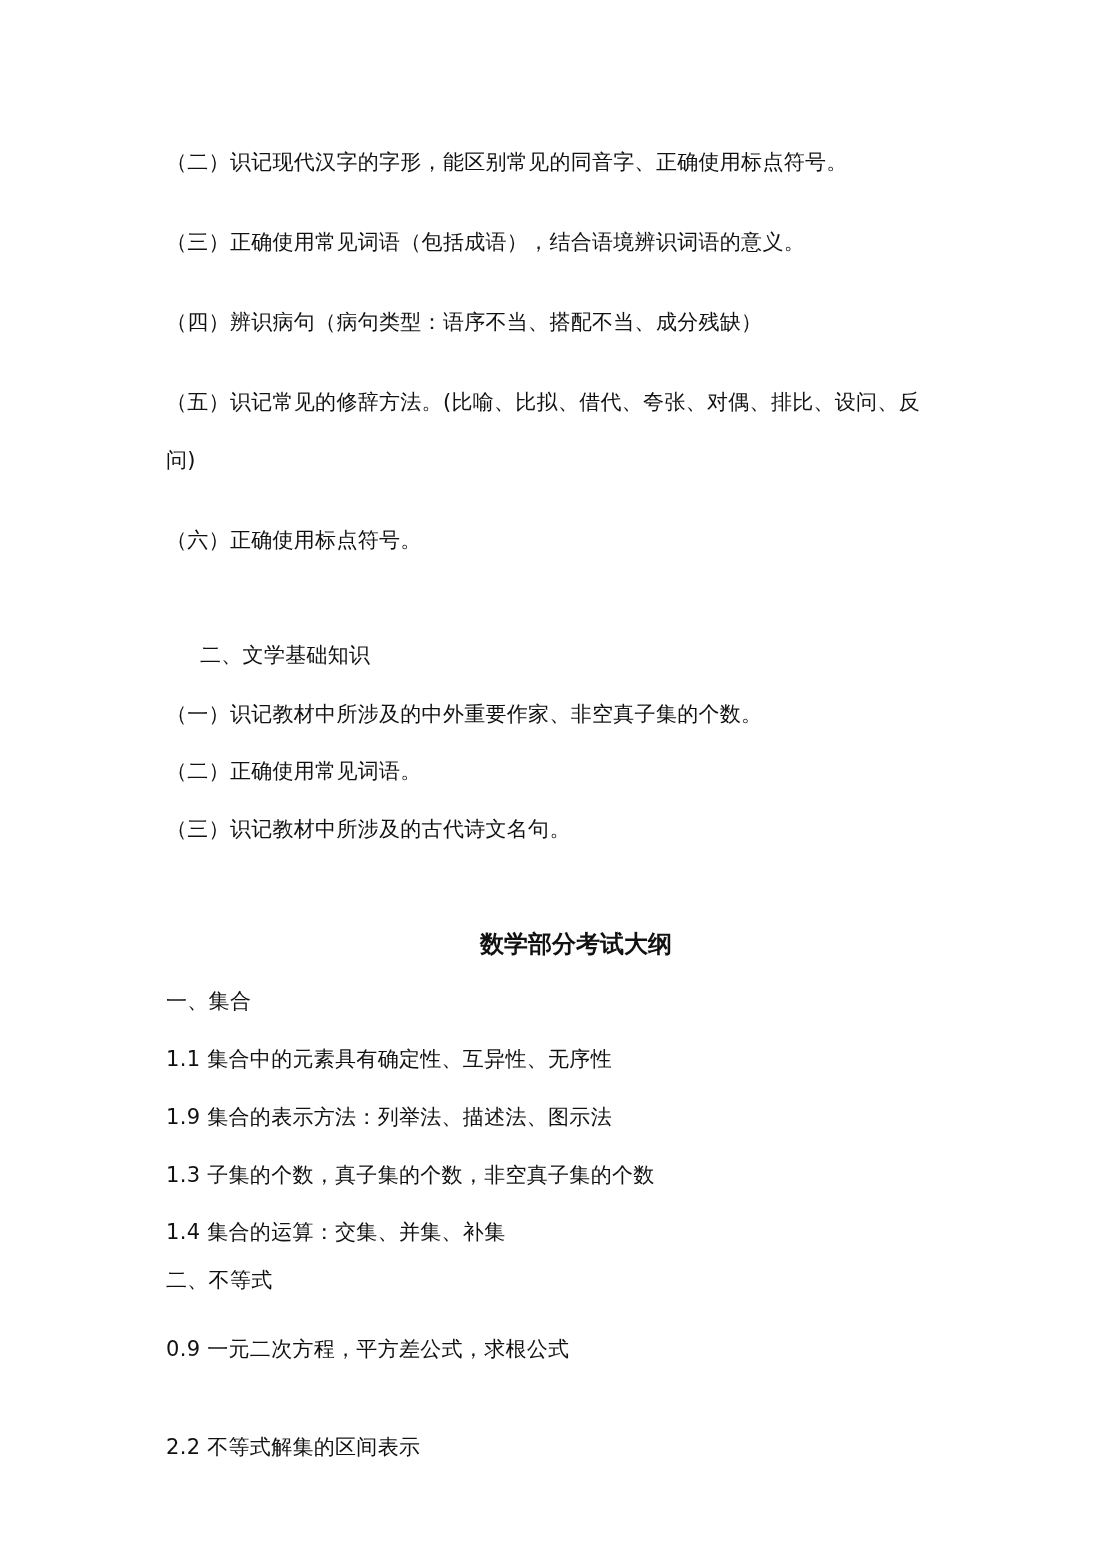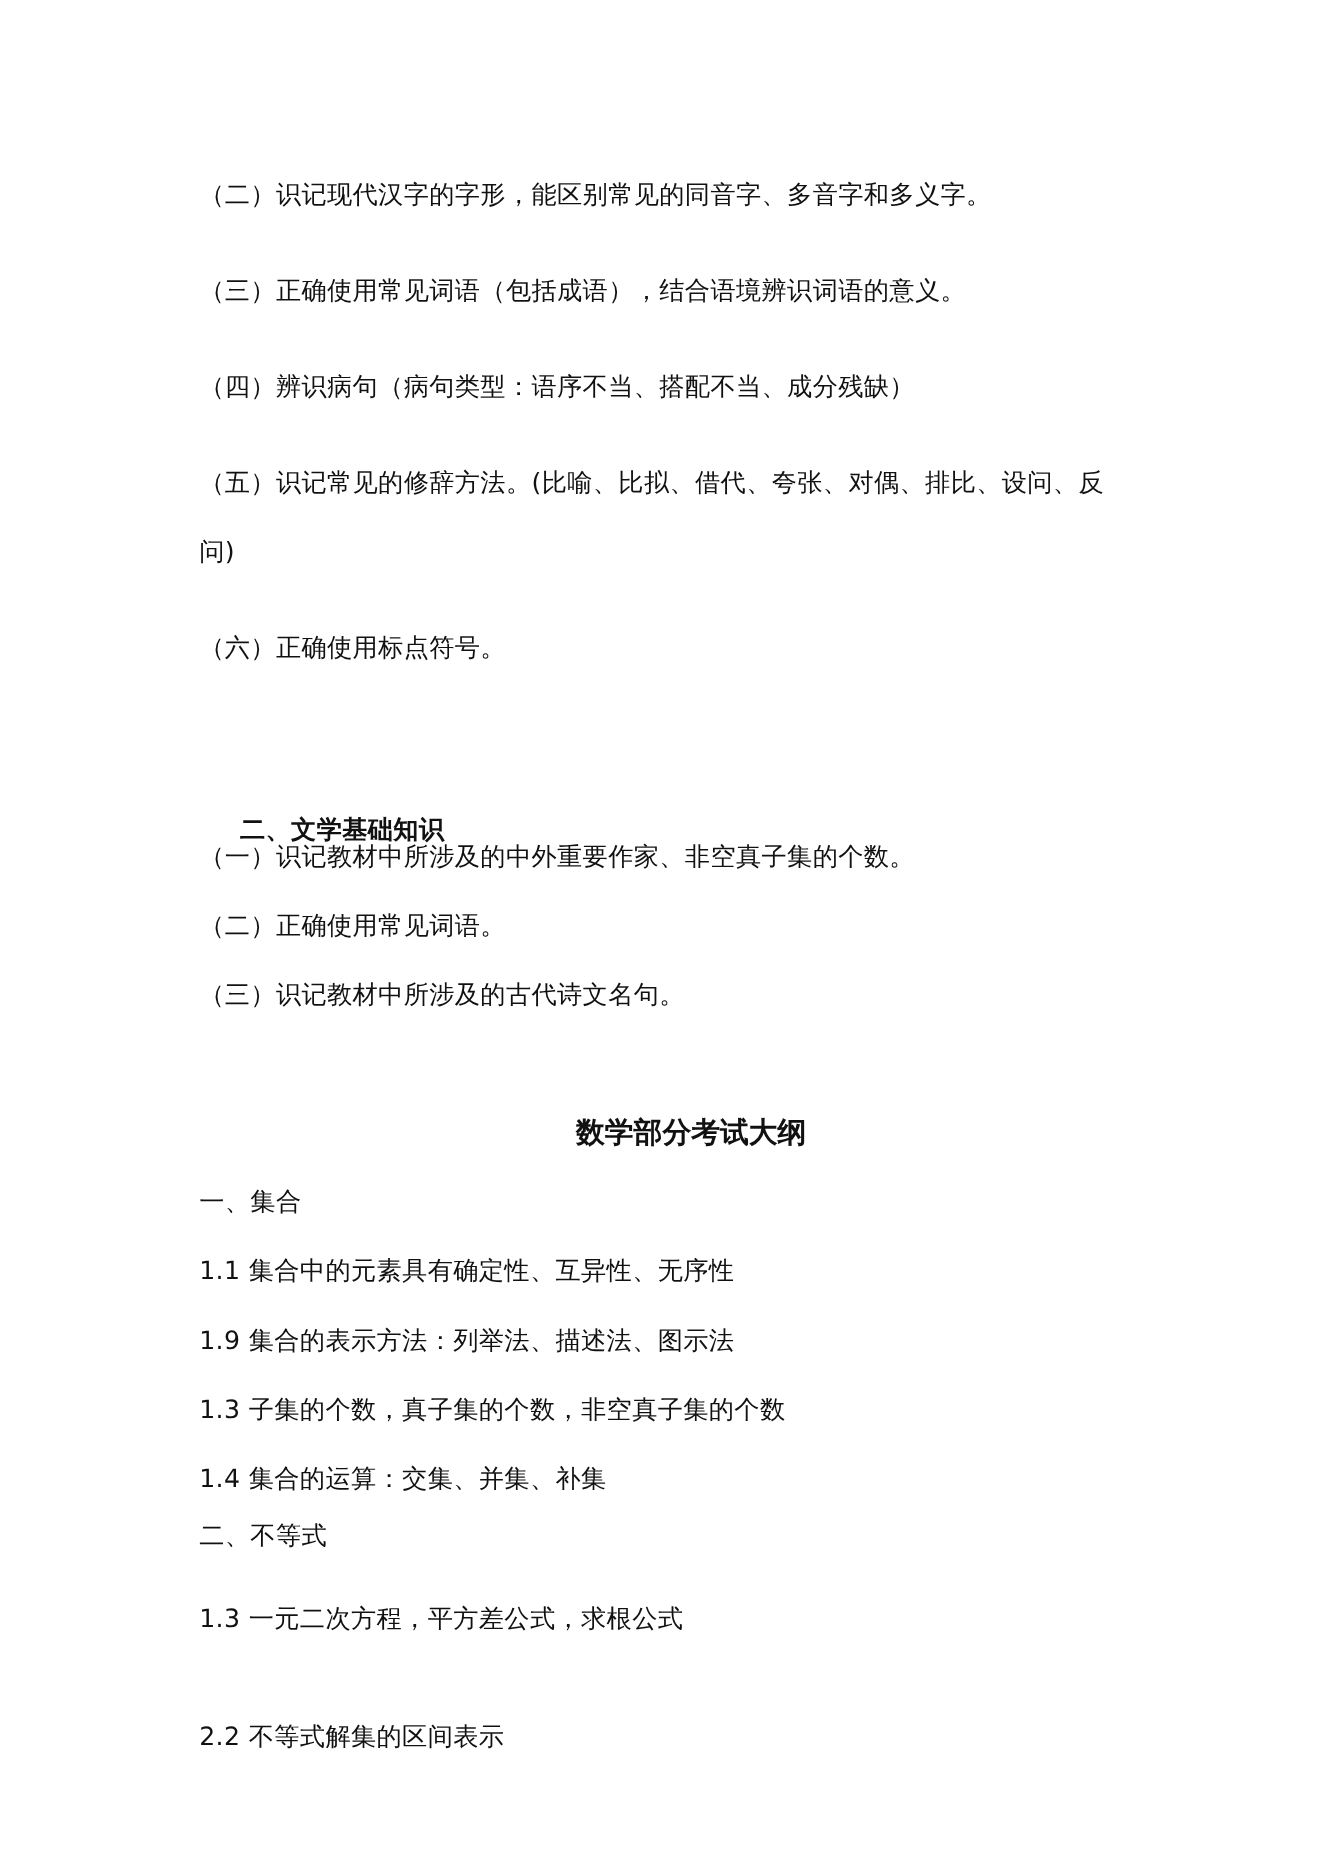--- a/index.html
+++ b/index.html
@@ -17,56 +17,55 @@
     }
     .line {
       position: absolute;
       left: 166px;
       font-size: 21px;
       line-height: 28px;
       white-space: nowrap;
       letter-spacing: 0.3px;
     }
     .bold {
-      font-weight: bold;
-      margin-top: 36px;
+      font-weight: normal;
     }
     .title {
       position: absolute;
       left: 0;
       width: 1152px;
       text-align: center;
       font-size: 24px;
       font-weight: bold;
       line-height: 32px;
       white-space: nowrap;
     }
   </style>
 </head>
 <body>
 
 <div>
 
-  <div class="line" style="top:148px">（二）识记现代汉字的字形，能区别常见的同音字、多音字和多义字。</div>
+  <div class="line" style="top:148px">（二）识记现代汉字的字形，能区别常见的同音字、正确使用标点符号。</div>
   <div class="line" style="top:228px">（三）正确使用常见词语（包括成语），结合语境辨识词语的意义。</div>
   <div class="line" style="top:308px">（四）辨识病句（病句类型：语序不当、搭配不当、成分残缺）</div>
   <div class="line" style="top:388px">（五）识记常见的修辞方法。(比喻、比拟、借代、夸张、对偶、排比、设问、反</div>
   <div class="line" style="top:446px">问)</div>
   <div class="line" style="top:526px">（六）正确使用标点符号。</div>
 
   <div class="line bold" style="top:641px; left:200px">二、文学基础知识</div>
   <div class="line" style="top:700px">（一）识记教材中所涉及的中外重要作家、非空真子集的个数。</div>
   <div class="line" style="top:757px">（二）正确使用常见词语。</div>
   <div class="line" style="top:815px">（三）识记教材中所涉及的古代诗文名句。</div>
 
   <div class="title" style="top:928px">数学部分考试大纲</div>
 
   <div class="line" style="top:987px">一、集合</div>
   <div class="line" style="top:1045px">1.1 集合中的元素具有确定性、互异性、无序性</div>
   <div class="line" style="top:1103px">1.9 集合的表示方法：列举法、描述法、图示法</div>
   <div class="line" style="top:1161px">1.3 子集的个数，真子集的个数，非空真子集的个数</div>
   <div class="line" style="top:1218px">1.4 集合的运算：交集、并集、补集</div>
 
   <div class="line" style="top:1266px">二、不等式</div>
-  <div class="line" style="top:1335px">1.3  一元二次方程，平方差公式，求根公式</div>
+  <div class="line" style="top:1335px">0.9  一元二次方程，平方差公式，求根公式</div>
   <div class="line" style="top:1433px">2.2  不等式解集的区间表示</div>
 
 </div>
 
 </body></html>

